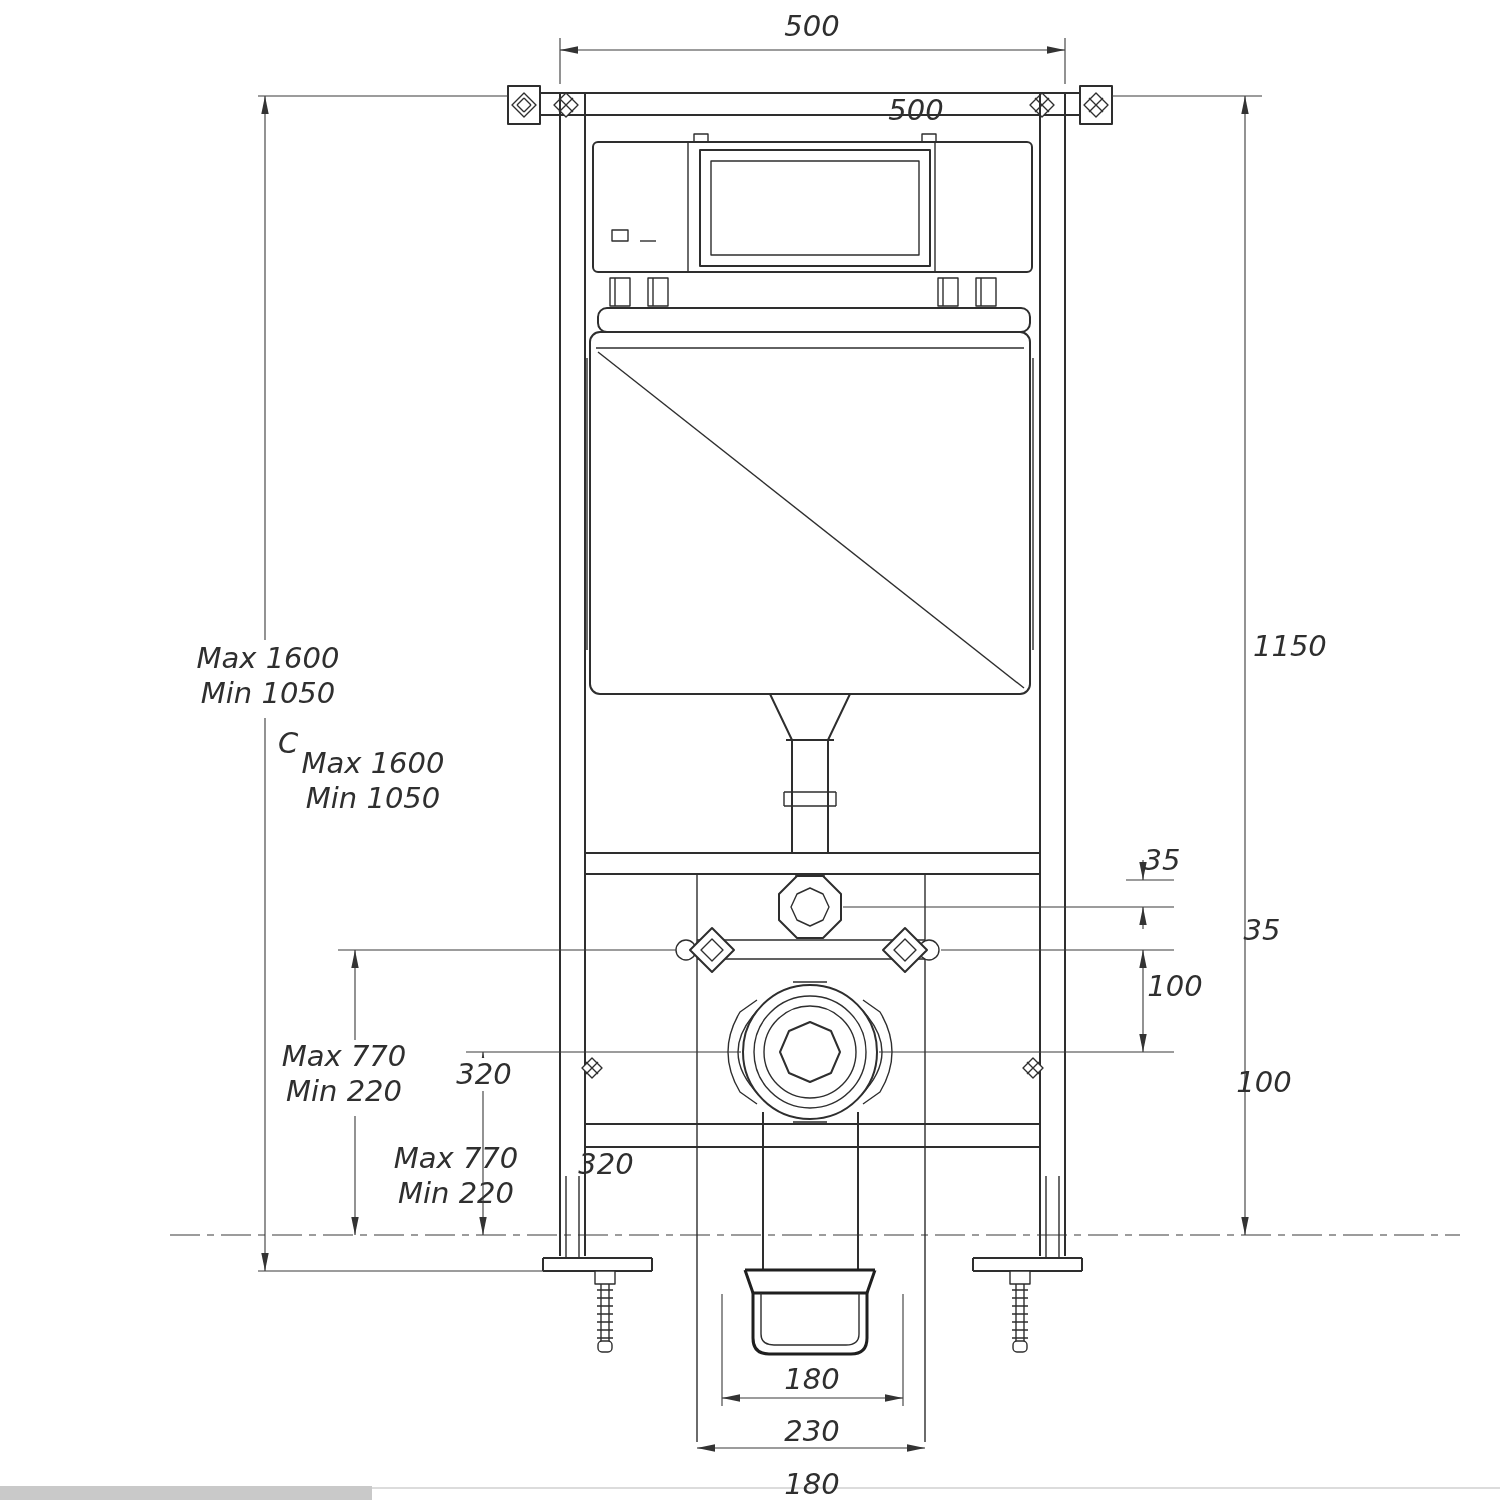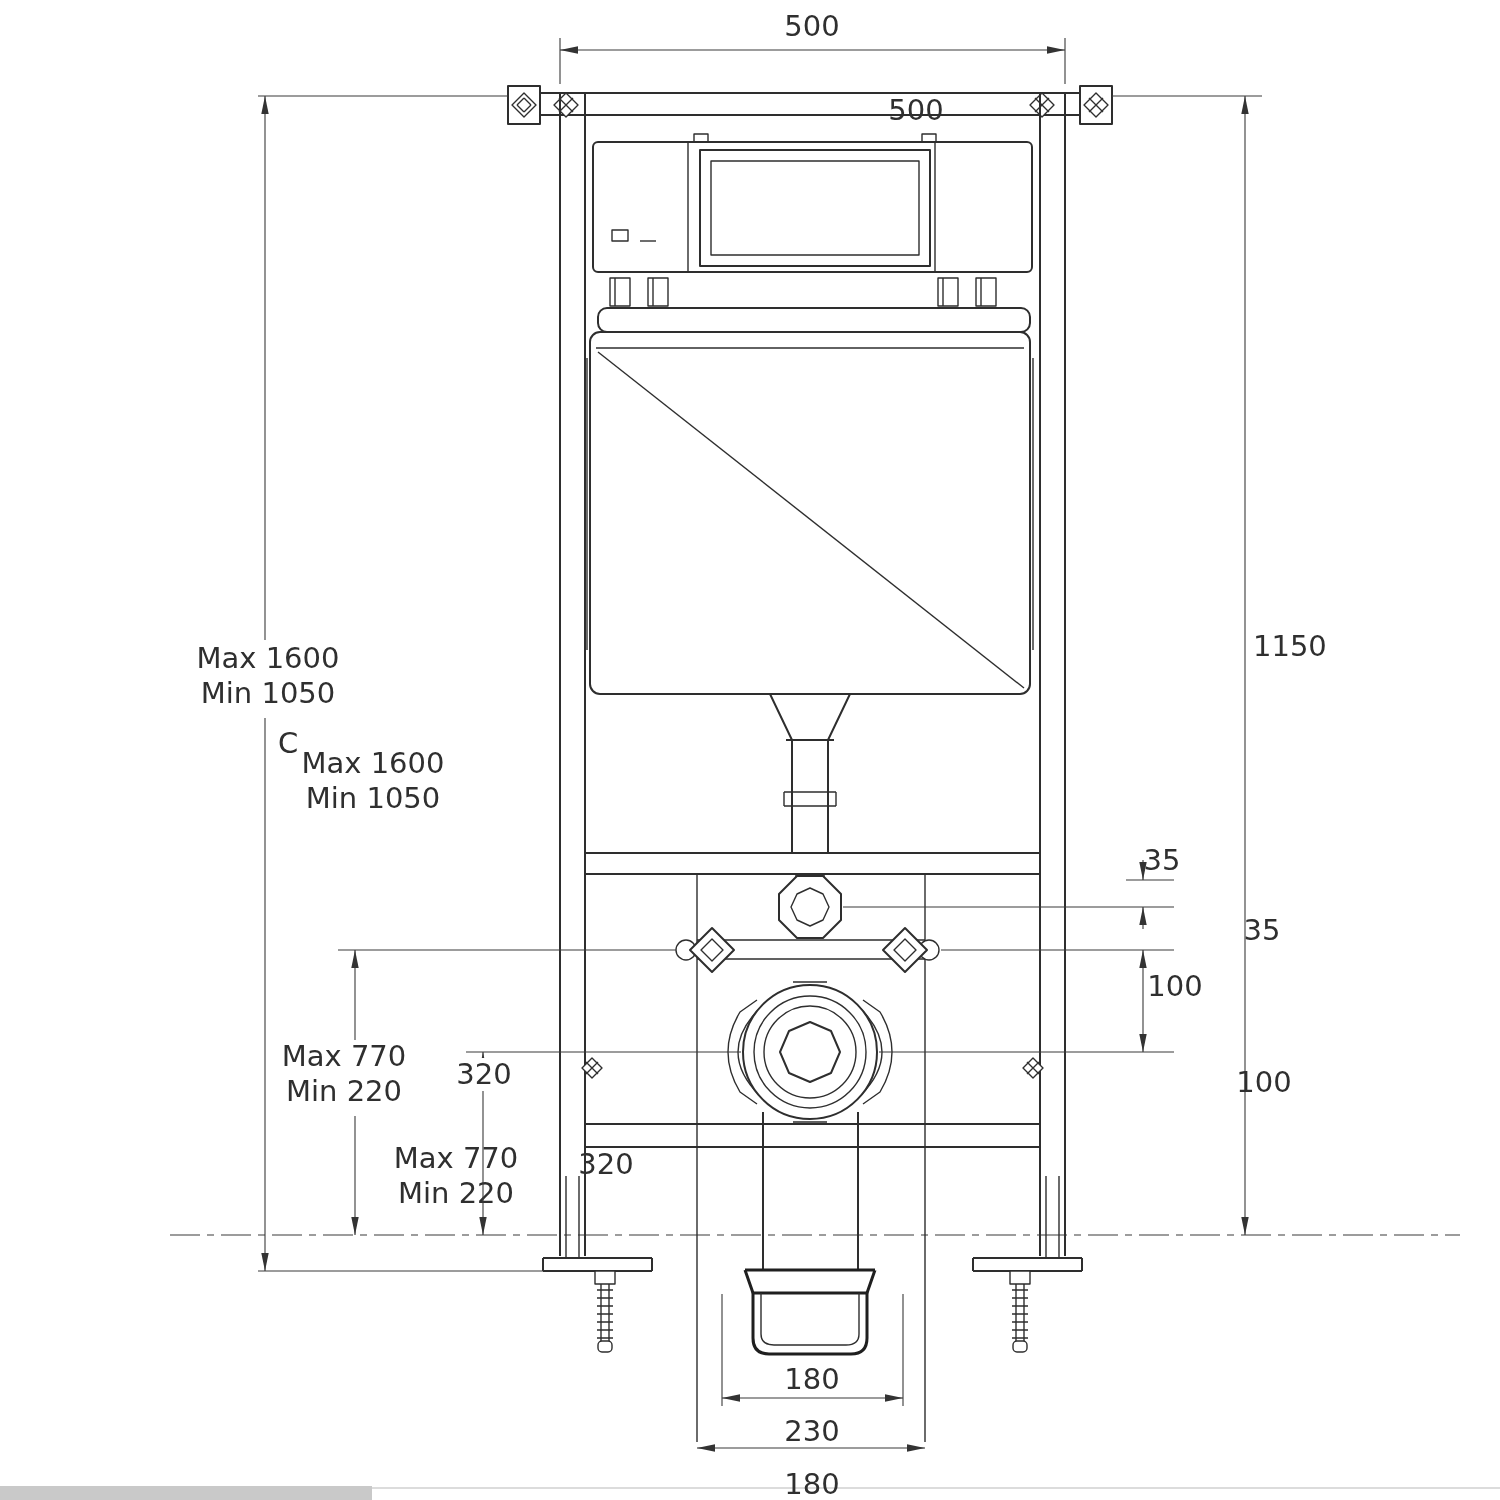--- a/index.html
+++ b/index.html
@@ -1,17 +1,17 @@
 <!DOCTYPE html>
 <html><head>
 <meta charset="utf-8">
 <style>
   html,body{margin:0;padding:0;background:#fff;}
   .stage{position:relative;width:1500px;height:1500px;background:#ffffff;overflow:hidden;
-         font-family:"DejaVu Sans", sans-serif;}
+         font-family:"DejaVu Sans", sans-serif;font-style:italic;}
   svg{display:block}
   .ln{stroke:#2e2e2e;stroke-width:2;fill:none;stroke-linejoin:round}
   .md{stroke:#2e2e2e;stroke-width:1.4;fill:none;stroke-linejoin:round}
   .bold{stroke:#1f1f1f;stroke-width:3;fill:none;stroke-linejoin:round}
   .dim{stroke:#3a3a3a;stroke-width:1.1;fill:none}
   .wf{fill:#ffffff}
   .lbl{font-family:"DejaVu Sans", sans-serif;font-size:29px;fill:#2f2f2f}
   .mid{text-anchor:middle}
 </style>
 </head>

